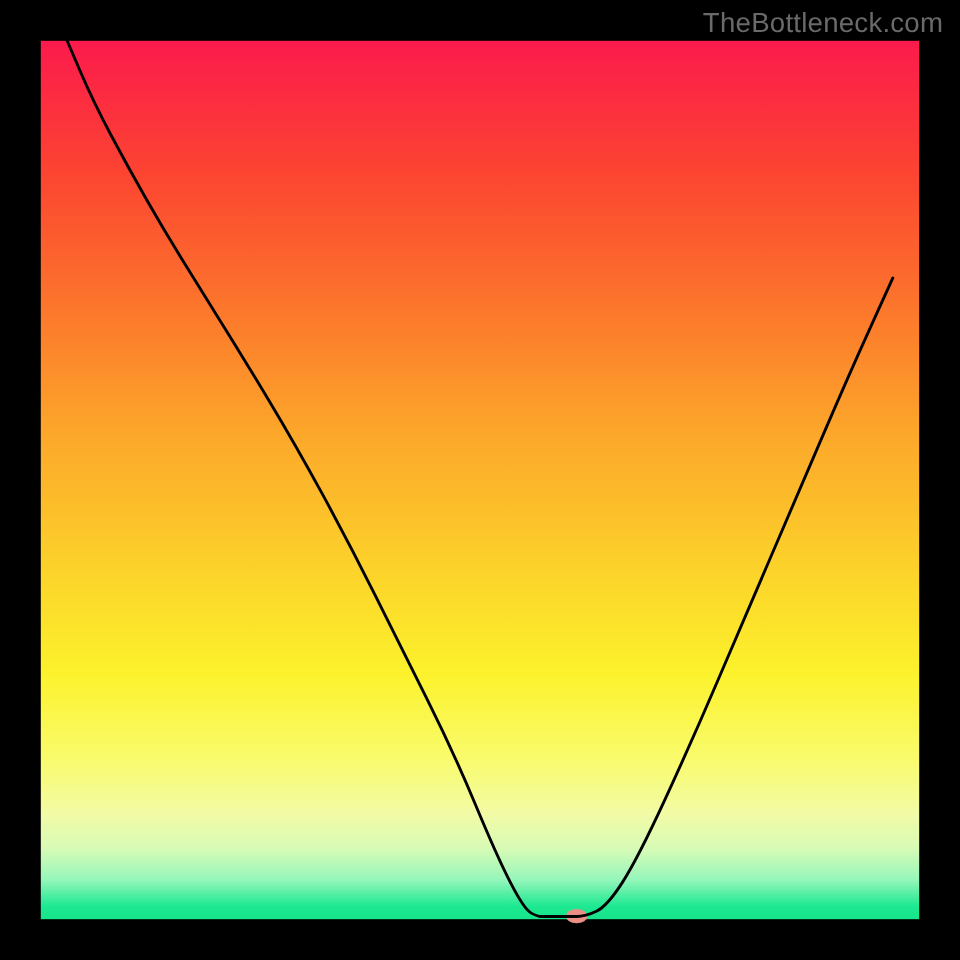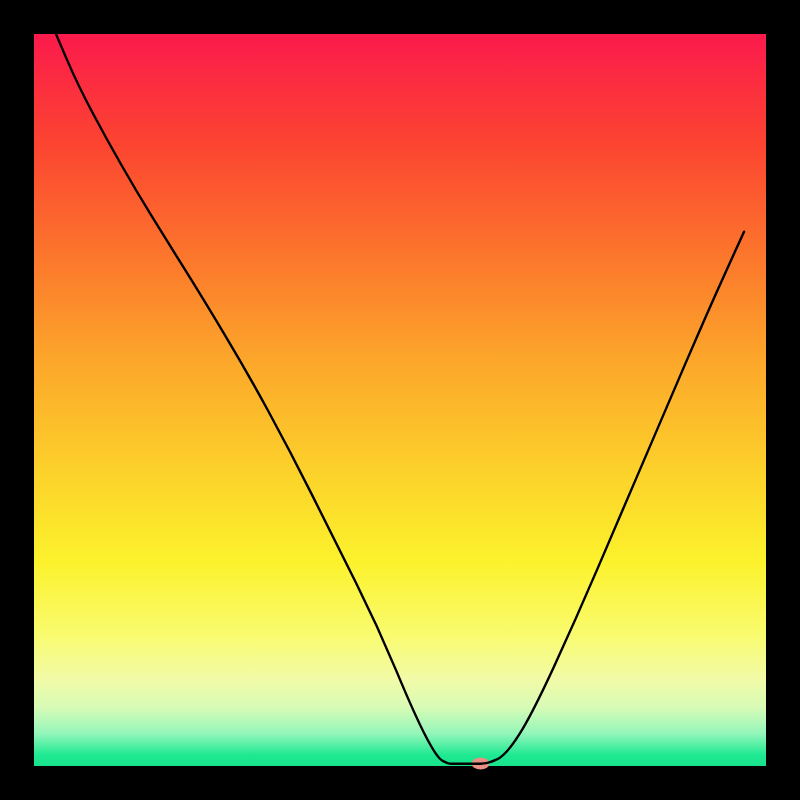--- a/index.html
+++ b/index.html
@@ -52,13 +52,14 @@
         </linearGradient>
     </defs>
 
     <rect id="plot-rect" fill="url(#bg-grad)" x="34" y="34" width="732" height="732"></rect>
 
     <ellipse id="marker-el" cx="480.52" cy="763.438" rx="9" ry="6" fill="#e98f85"></ellipse>
 
     <path id="curve-path" fill="none" stroke-linecap="round" stroke-linejoin="round" d="M 55.96 34.00 Q 55.96 34.00 66.94 59.62 Q 77.92 85.24 92.56 112.69 Q 107.20 140.14 121.84 165.76 Q 136.48 191.38 151.12 215.17 Q 165.76 238.96 184.06 268.24 Q 202.36 297.52 224.32 334.12 Q 246.28 370.72 268.24 410.98 Q 290.20 451.24 312.16 495.16 Q 334.12 539.08 356.08 583.00 Q 378.04 626.92 396.34 670.84 Q 414.64 714.76 425.62 735.99 Q 436.60 757.22 442.09 760.51 Q 447.58 763.80 451.24 763.80 Q 454.90 763.80 464.05 763.80 Q 473.20 763.80 480.52 763.80 Q 487.84 763.80 496.99 759.41 Q 506.14 755.02 518.95 734.89 Q 531.76 714.76 553.72 667.18 Q 575.68 619.60 597.64 568.36 Q 619.60 517.12 641.56 465.88 Q 663.52 414.64 685.48 363.40 Q 707.44 312.16 725.74 271.90 T 744.04 231.64" stroke="#000000" stroke-width="2.4"></path>
   </svg>
 
+  <div class="watermark">TheBottleneck.com</div>
 </div>
 
 </body></html>

